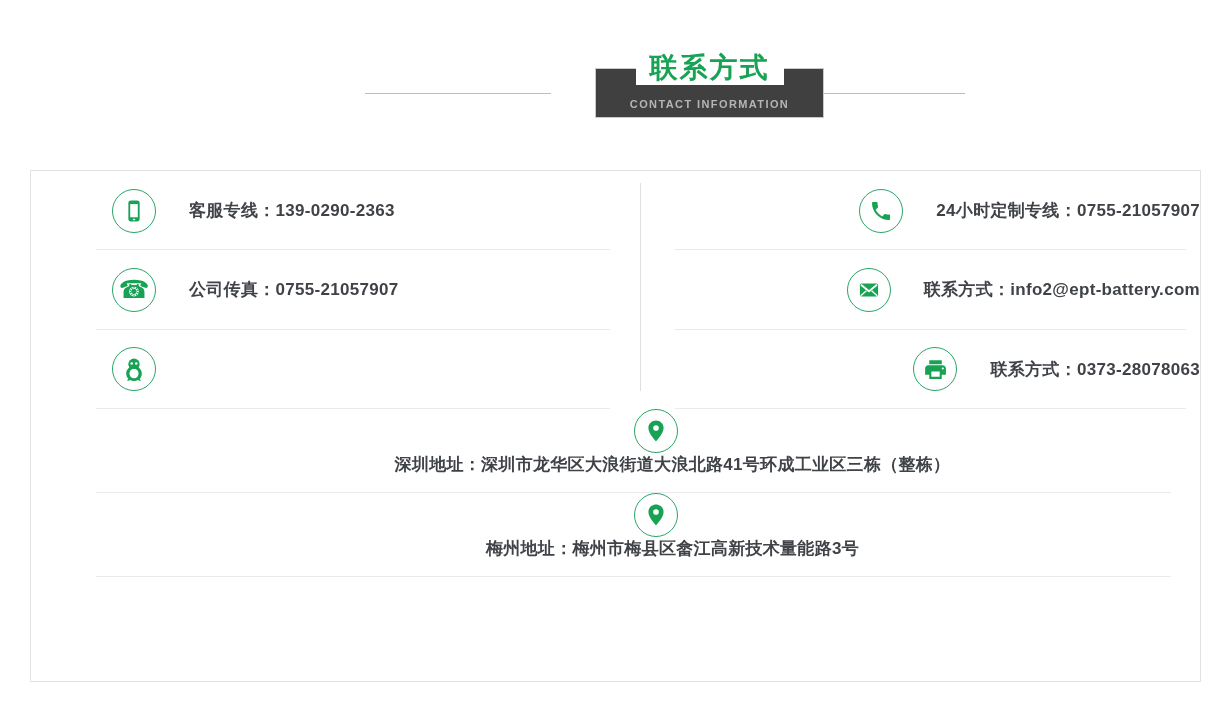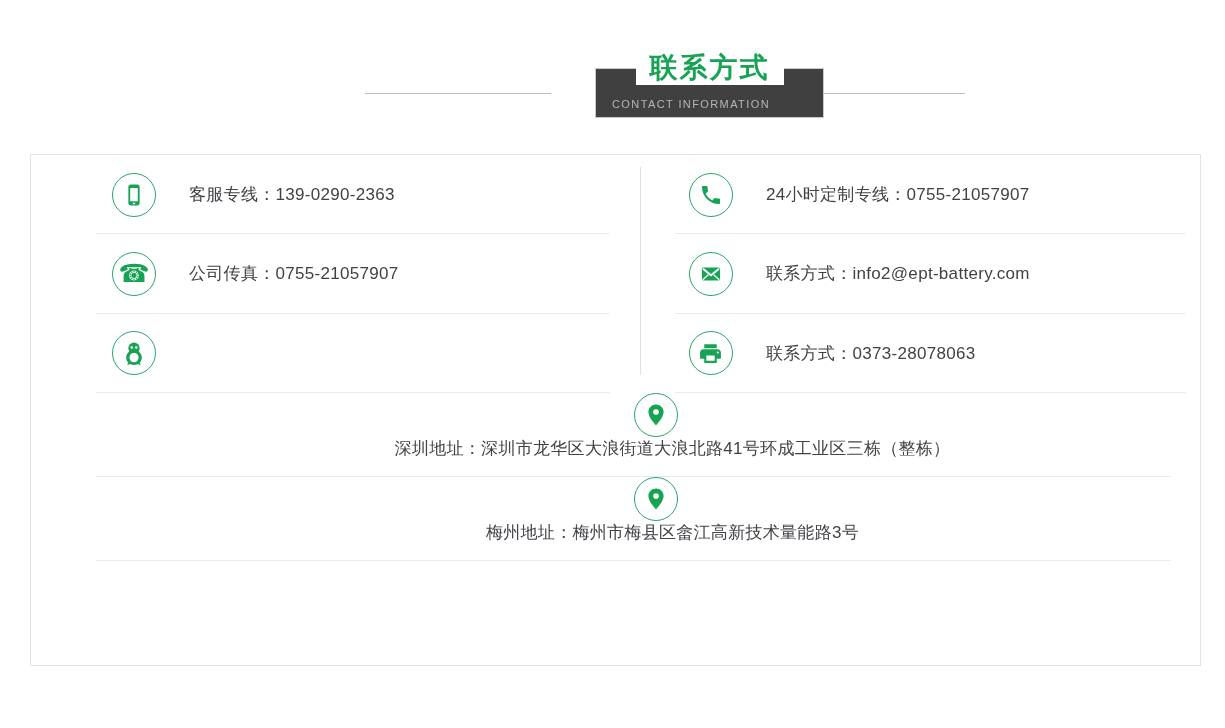--- a/index.html
+++ b/index.html
@@ -10,36 +10,36 @@
   
   .hero { position: absolute; left: 0; top: 0; width: 100%; height: 150px; }
   .hline { position: absolute; top: 93px; height: 1px; background: #bdbdbd; }
   .hline-left  { left: 365px; width: 186px; }
   .hline-right { left: 780px; width: 185px; }
   .hero-box { position: absolute; left: 551px; top: 68px; width: 229px; height: 50px;
     border: 1px solid #c9c9c9; background: #404040; margin-left: 44px; }
   .hero-title { position: absolute; top: -18px; left: 50%; transform: translateX(-50%);
     background: #ffffff; padding: 0 14px; white-space: nowrap;
     font-size: 28px; font-weight: bold; letter-spacing: 2px; color: #17a254; line-height: 34px; }
-  .hero-sub { position: absolute; bottom: 7px; left: 16px; width: 100%; text-align: left;
-    font-size: 11px; font-weight: normal; letter-spacing: 1.4px; color: #b5b5b5; }
+  .hero-sub { position: absolute; bottom: 7px; left: 0; width: 100%; text-align: center;
+    font-size: 11px; font-weight: bold; letter-spacing: 1.4px; color: #b5b5b5; }
 
   
-  .card { position: absolute; left: 30px; top: 154px; width: 1171px; height: 512px;
-    border: 1px solid #e2e2e2; background: #ffffff; }
+  .card { position: absolute; left: 30px; top: 170px; width: 1171px; height: 512px;
+    border: 1px solid #e2e2e2; background: #ffffff; font-weight: bold; }
   .top-grid { position: relative; display: flex; height: 238px; }
   .v-divider { position: absolute; left: 609px; top: 12px; width: 1px; height: 208px;
     background: #e0e0e0; }
   .col { display: flex; flex-direction: column; }
   .col-left  { width: 609px; }
   .col-right { width: 562px; }
 
   .row { position: relative; display: flex; align-items: center; }
   .col .row { flex: 1; padding-left: 81px; }
-  .col-right .row { padding-left: 50px; }
+  .col-right .row { padding-left: 50px; justify-content: flex-end; }
   .row-full { height: 84px; padding-left: 81px; flex-direction: column; }
   .row-full.last { height: 88px; }
 
   .sep { position: absolute; bottom: 0; height: 1px; background: #ebebeb; }
   .col-left  .sep { left: 65px; right: 29px; }
   .col-right .sep { left: 36px; right: 14px; }
   .row-full  .sep { left: 65px; right: 29px; }
 
   .icon-circle { flex: 0 0 44px; width: 44px; height: 44px; border-radius: 50%;
     border: 1.5px solid #2ba568; display: flex; align-items: center; justify-content: center; }

